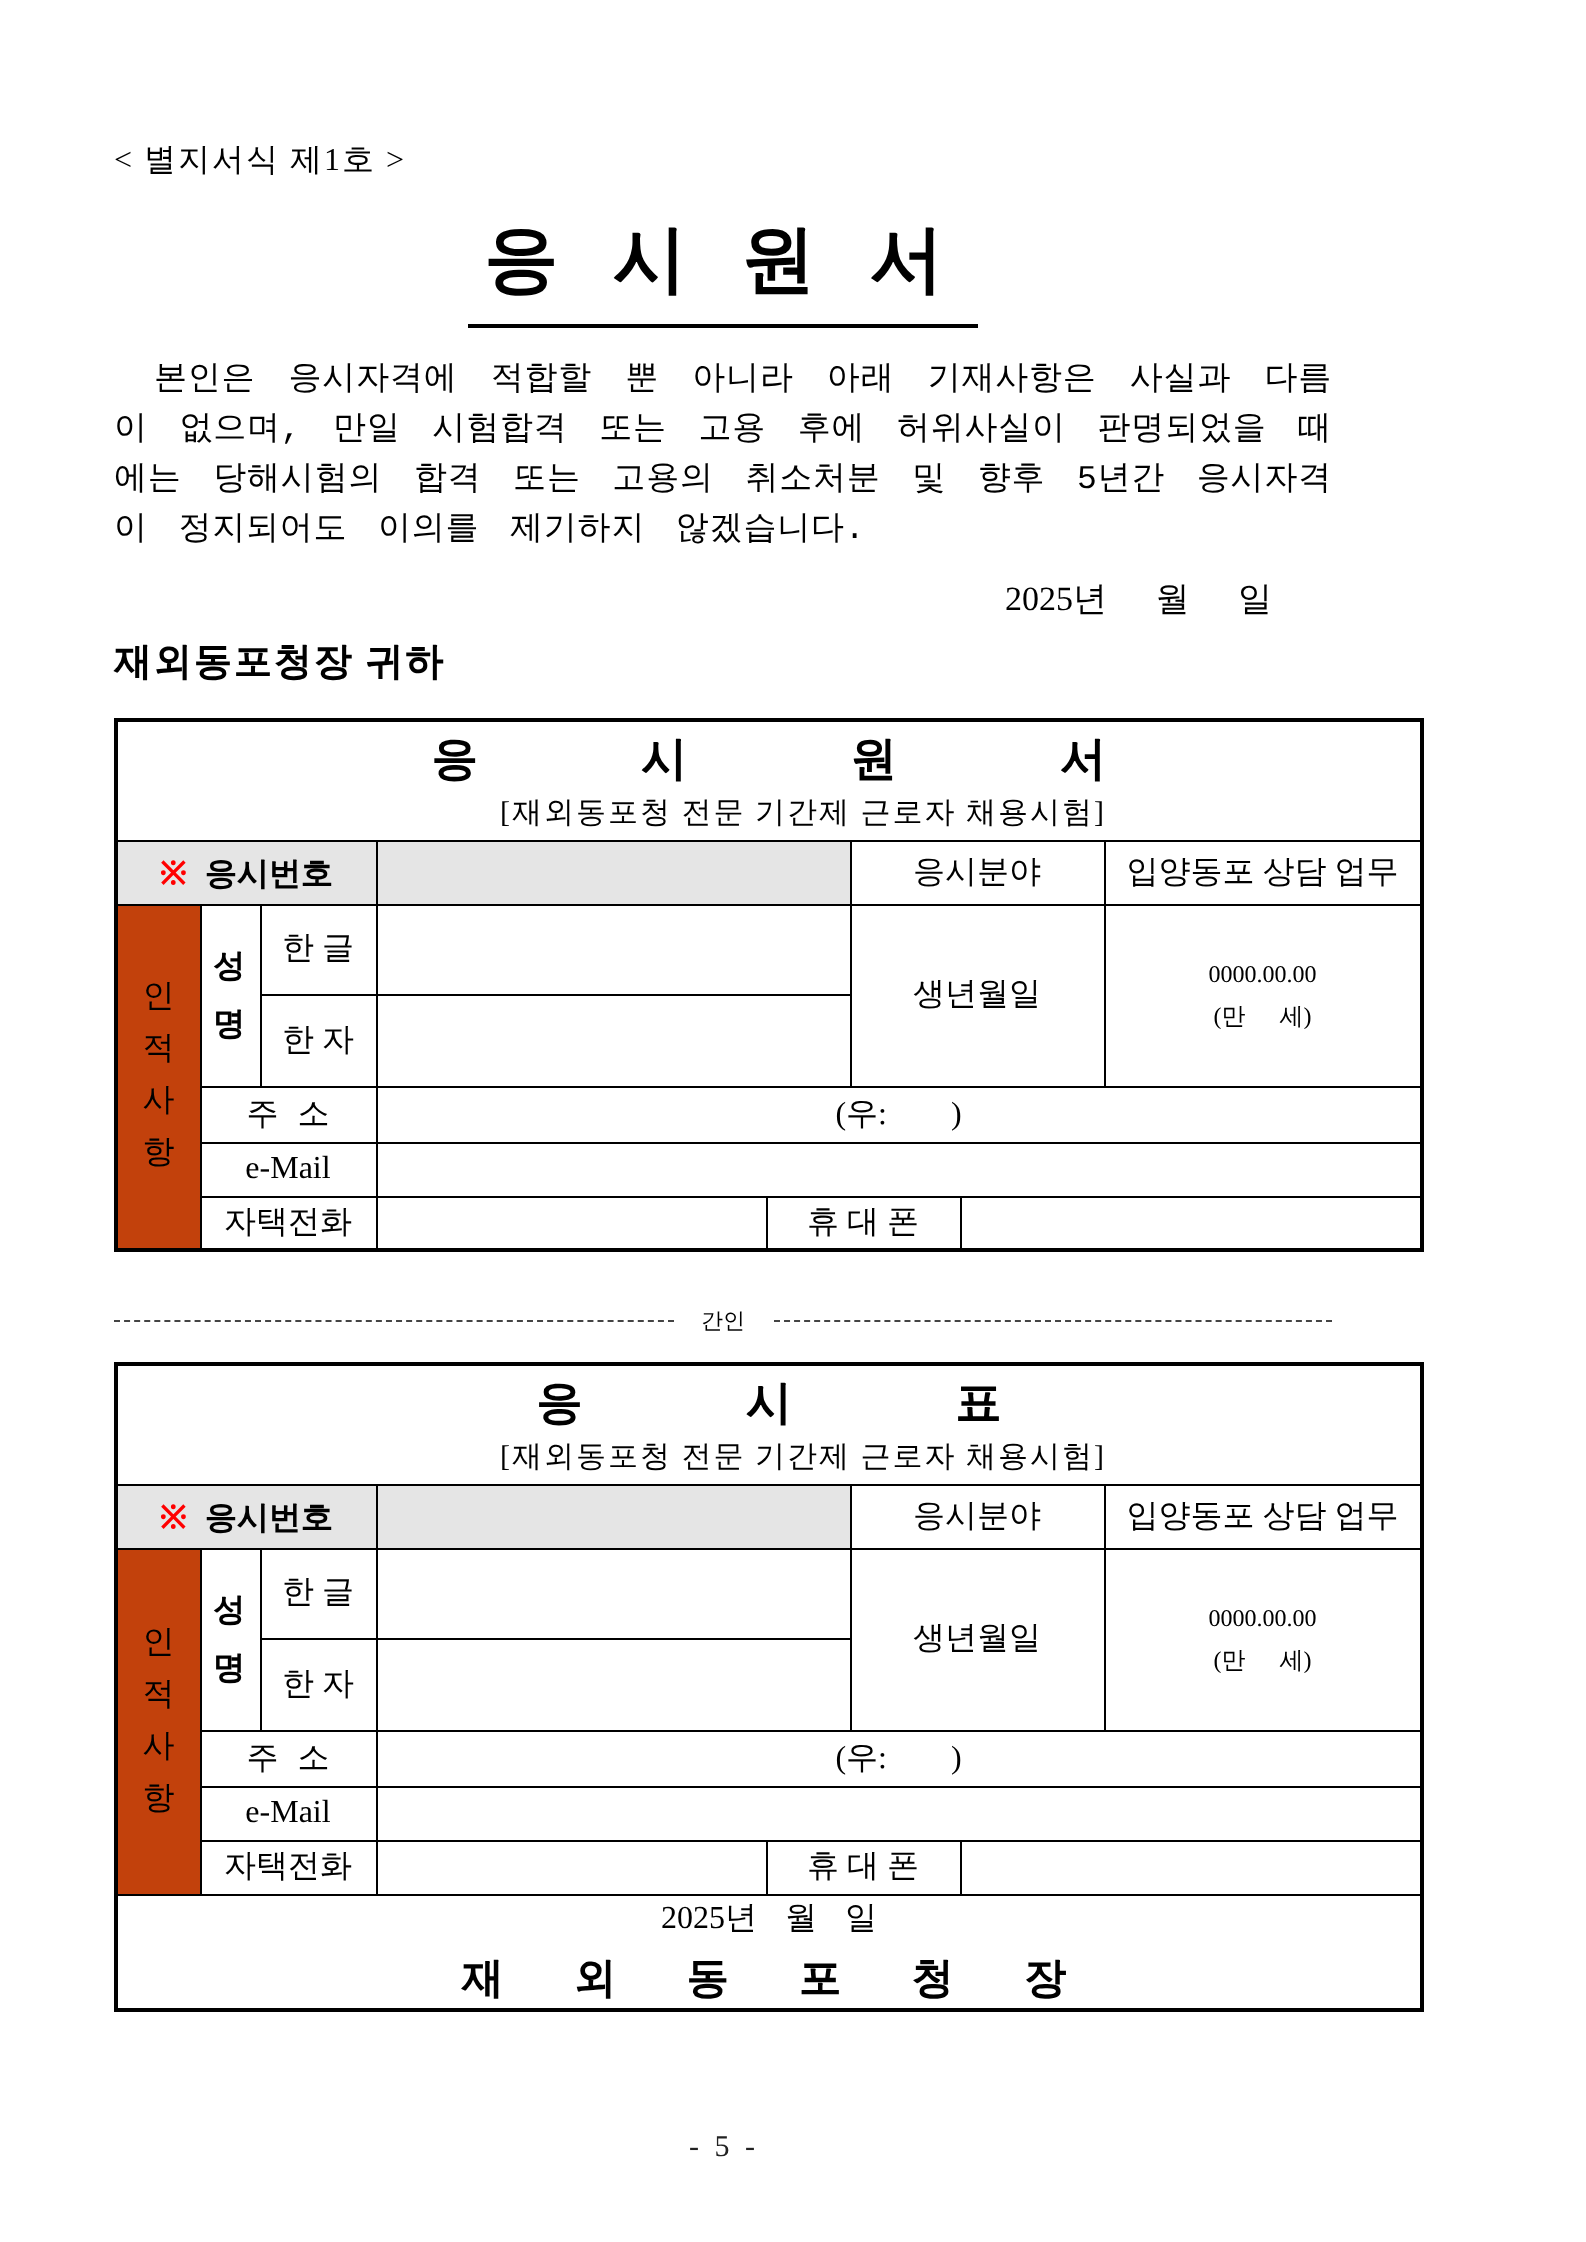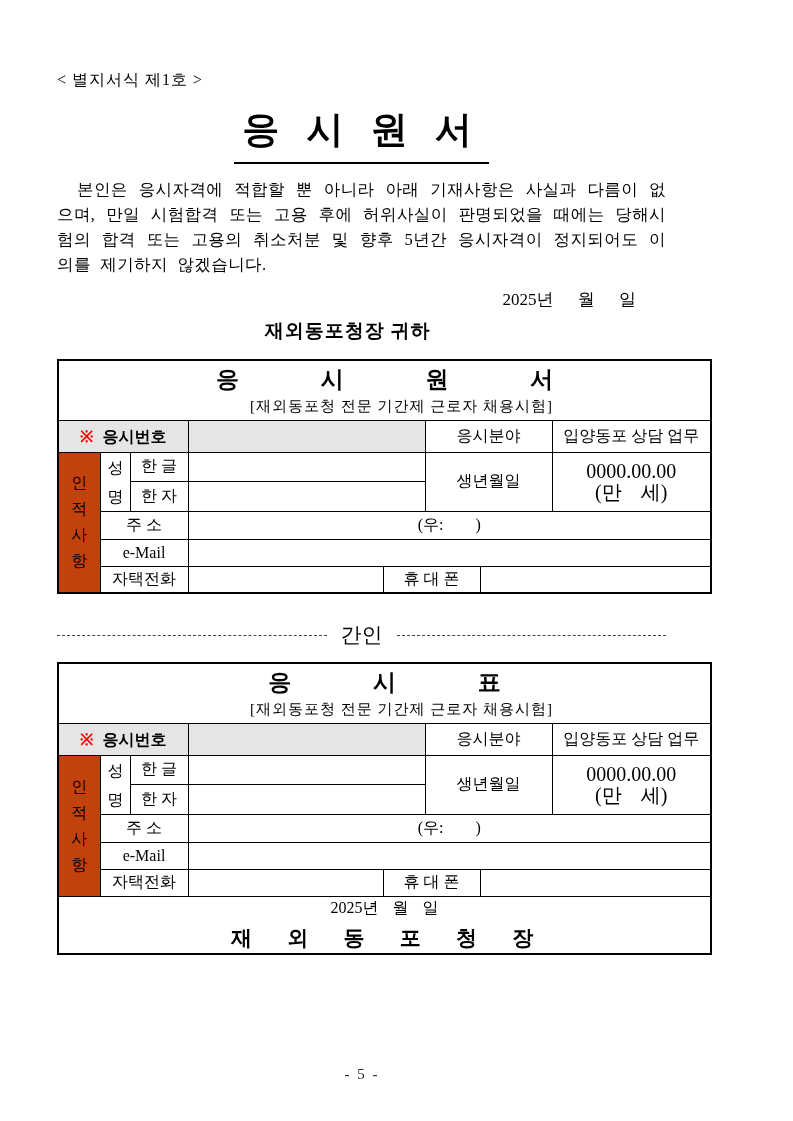--- a/index.html
+++ b/index.html
@@ -24,28 +24,28 @@
   .pledge-bold {
     margin: 46px 0 0 0;
     font-size: 19px; font-weight: bold;
     line-height: 37px; text-align: justify;
     text-indent: 36px; word-spacing: 5px; letter-spacing: 0.3px;
   }
   .pledge-body {
     margin: 13px 0 0 0;
     font-size: 16.5px; line-height: 25px;
     text-align: justify; text-indent: 20px;
-    word-spacing: 5px; letter-spacing: 0.4px;
+    word-spacing: 5px; letter-spacing: 0.4px; font-family: Liberation Mono, monospace;
   }
   .date-line {
     margin-top: 11px; text-align: right; padding-right: 30px;
     font-size: 17px; word-spacing: 20px;
   }
   .addressee {
-    margin-top: 7px; text-align: center; padding-right: 28px;
+    margin-top: 7px; text-align: left; padding-right: 28px;
     font-size: 19px; font-weight: bold; letter-spacing: 1px;
   }
   table.form {
     border-collapse: collapse; table-layout: fixed;
     width: 653px; margin: 15px 4px 0 auto;
     border: 2px solid #000;
   }
   table.form td {
     border: 1px solid #000;
     font-size: 16px; text-align: center; vertical-align: middle;
@@ -56,34 +56,34 @@
     font-size: 23px; font-weight: bold;
     letter-spacing: 38px; padding-left: 38px; 
     line-height: 30px;
   }
   .form-subtitle { font-size: 15px; letter-spacing: 1px; margin-top: 2px; margin-left: 34px; }
   .yellow { background: #e5e5e5; }
   .gray { background: #c2410c; }
   .exam-label { font-weight: bold; font-size: 17px; }
   .mark { color: #ff0000; margin-right: 9px; font-weight: bold; }
   .vtext { width: 1.05em; margin: 0 auto; word-break: break-all; line-height: 26px; text-align: center; }
-  .vtext-name { width: 1.05em; margin: 0 auto; word-break: break-all; line-height: 29px; text-align: right; }
+  .vtext-name { width: 1.05em; margin: 16px auto; word-break: break-all; line-height: 29px; text-align: left; font-weight: bold; }
   .h32 td, td.h32 { height: 32px; }
   .h29 { height: 29px; }
-  .h28 { height: 28px; }
+  .h28 { height: 28px; font-family: Liberation Mono, monospace; }
   .h27 { height: 27px; }
   .left-pre { text-align: left; padding-left: 8px; white-space: pre; }
-  .birth-val { font-size: 20px; line-height: 21px; }
+  .birth-val { font-size: 12px; line-height: 21px; }
   .birth-age { word-spacing: 14px; }
   .slip-footer { height: 58px; }
   .footer-date { font-size: 16px; word-spacing: 10px; }
   .footer-issuer { font-size: 21px; font-weight: bold; letter-spacing: 15px; padding-left: 10px; margin-top: 5px; }
   .seal-divider {
     display: flex; align-items: center; gap: 14px;
-    margin: 27px 0 13px 0; font-size: 21px;
+    margin: 27px 0 13px 0; font-size: 11px;
   }
   .seal-divider .dash { flex: 1; border-top: 1.6px dashed #444; }
   .page-number {
     position: absolute; bottom: 38px; left: 0; right: 0;
     text-align: center; font-size: 15px; letter-spacing: 2px; color: #222;
   }
 </style>
 </head>
 <body>
 

